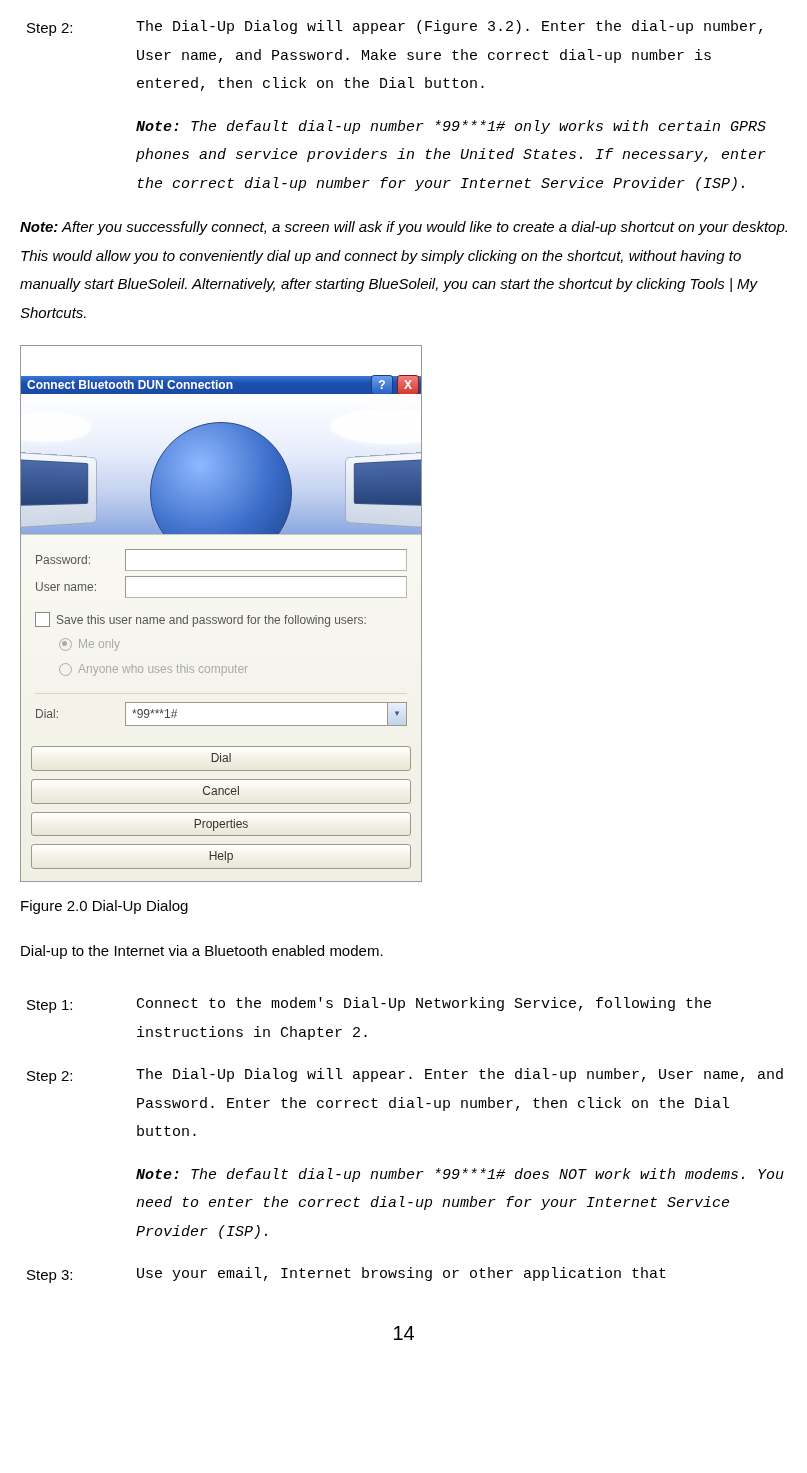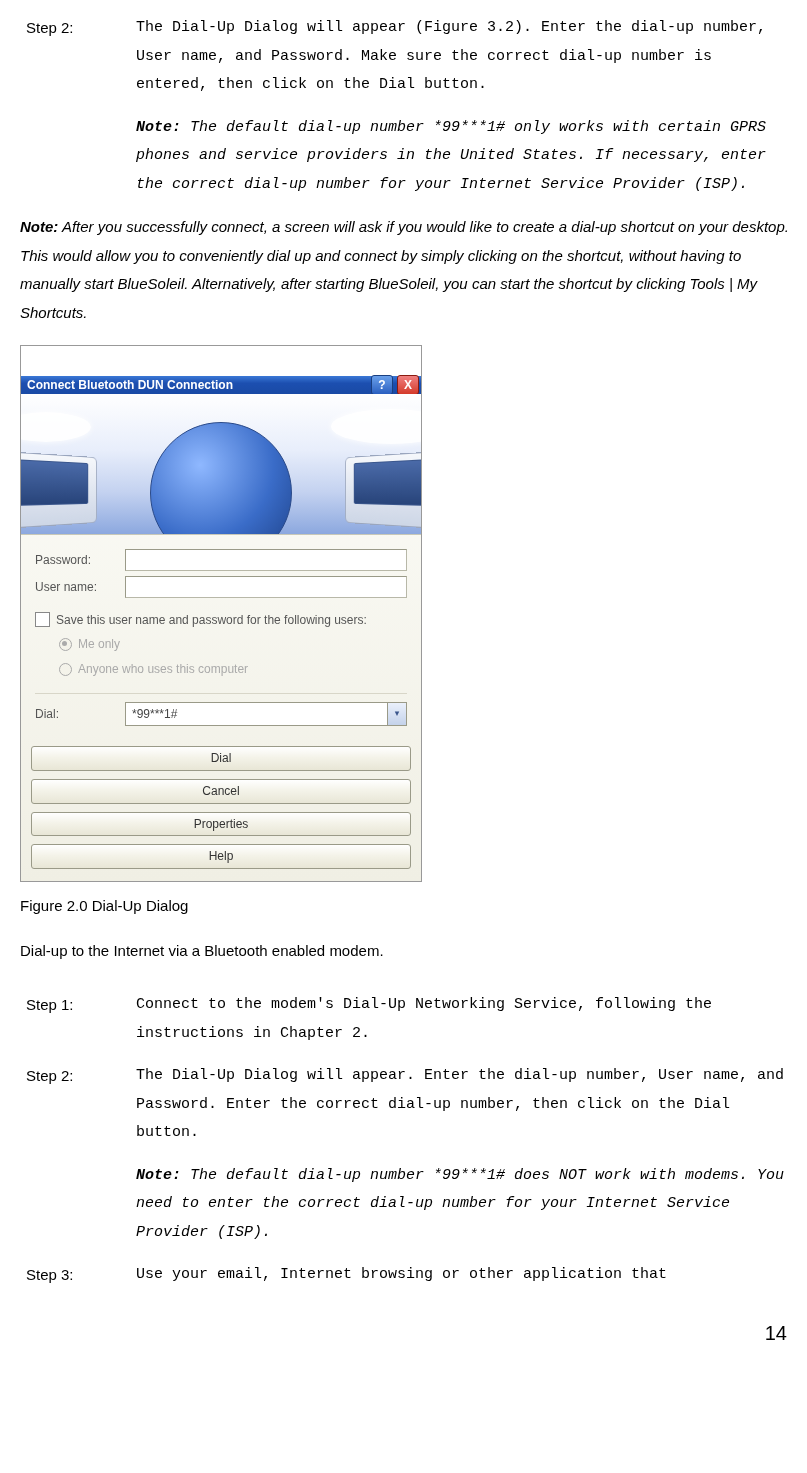--- a/index.html
+++ b/index.html
@@ -13,21 +13,21 @@
     line-height: 1.9;
   }
   .step-row { display: flex; margin-bottom: 14px; }
   .step-label { flex: 0 0 110px; padding-left: 6px; }
   .step-body { flex: 1; font-family: Liberation Mono, monospace; }
   .note-label { font-weight: bold; font-style: italic; }
   .italic { font-style: italic; }
   .outer-note { margin: 8px 0 18px 0; }
   .fig-caption { margin: 10px 0 16px 0; }
   .subhead { margin-bottom: 26px; }
-  .page-num { text-align: right; font-size: 20px; margin-top: 24px; padding-right: 6px; }
+  .page-num { text-align: center; font-size: 20px; margin-top: 24px; padding-right: 6px; }
 
   
   .dlg-wrap { border: 1px solid #999; width: 400px; margin-bottom: 6px; filter: blur(0.3px); }
   .titlebar {
     height: 18px;
     background: linear-gradient(to bottom, #3a78d6 0%, #1c4fb0 40%, #1a4aa5 100%);
     color: #fff;
     display: flex;
     align-items: center;
     font-family: Tahoma, sans-serif;

